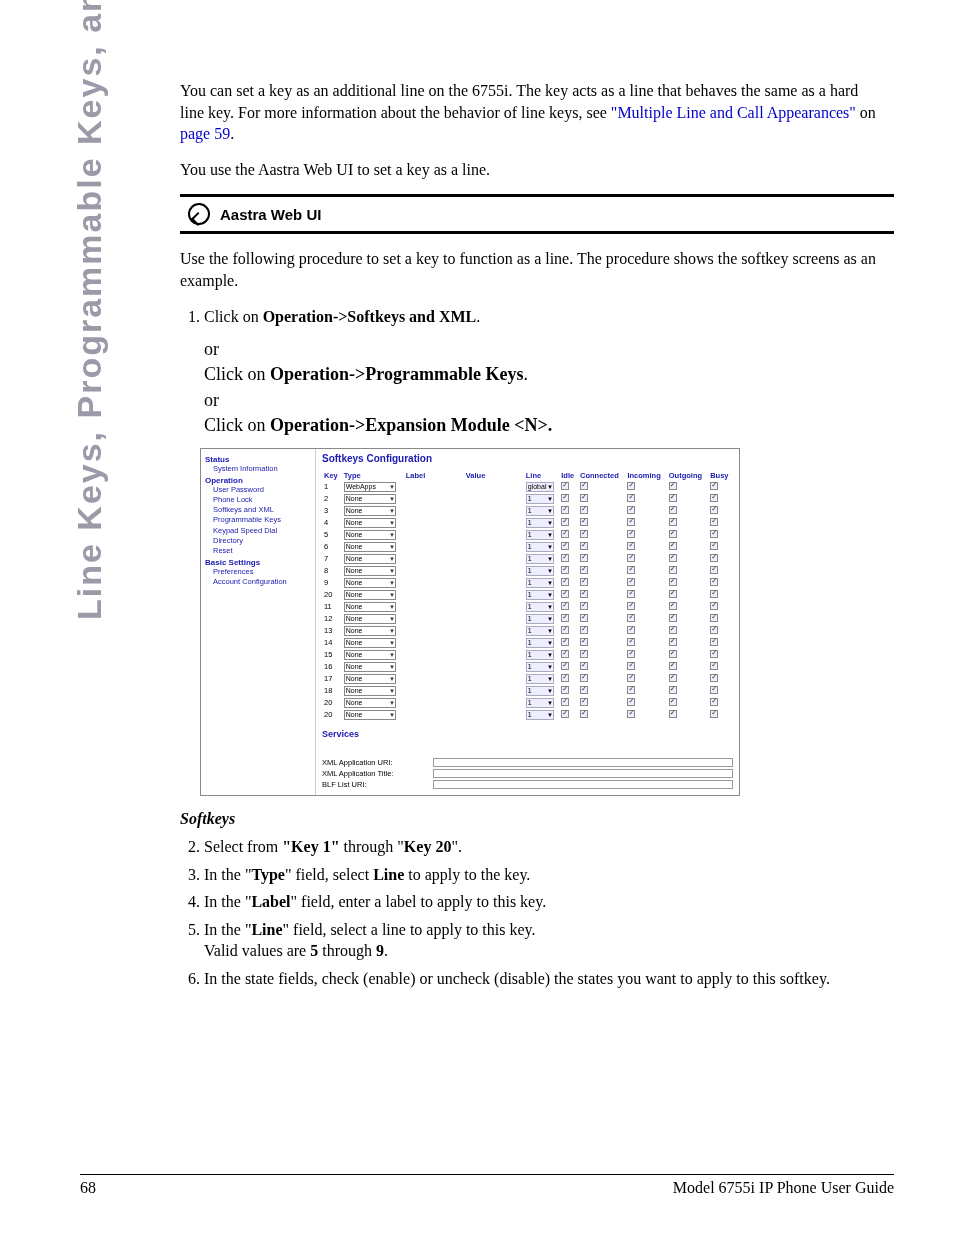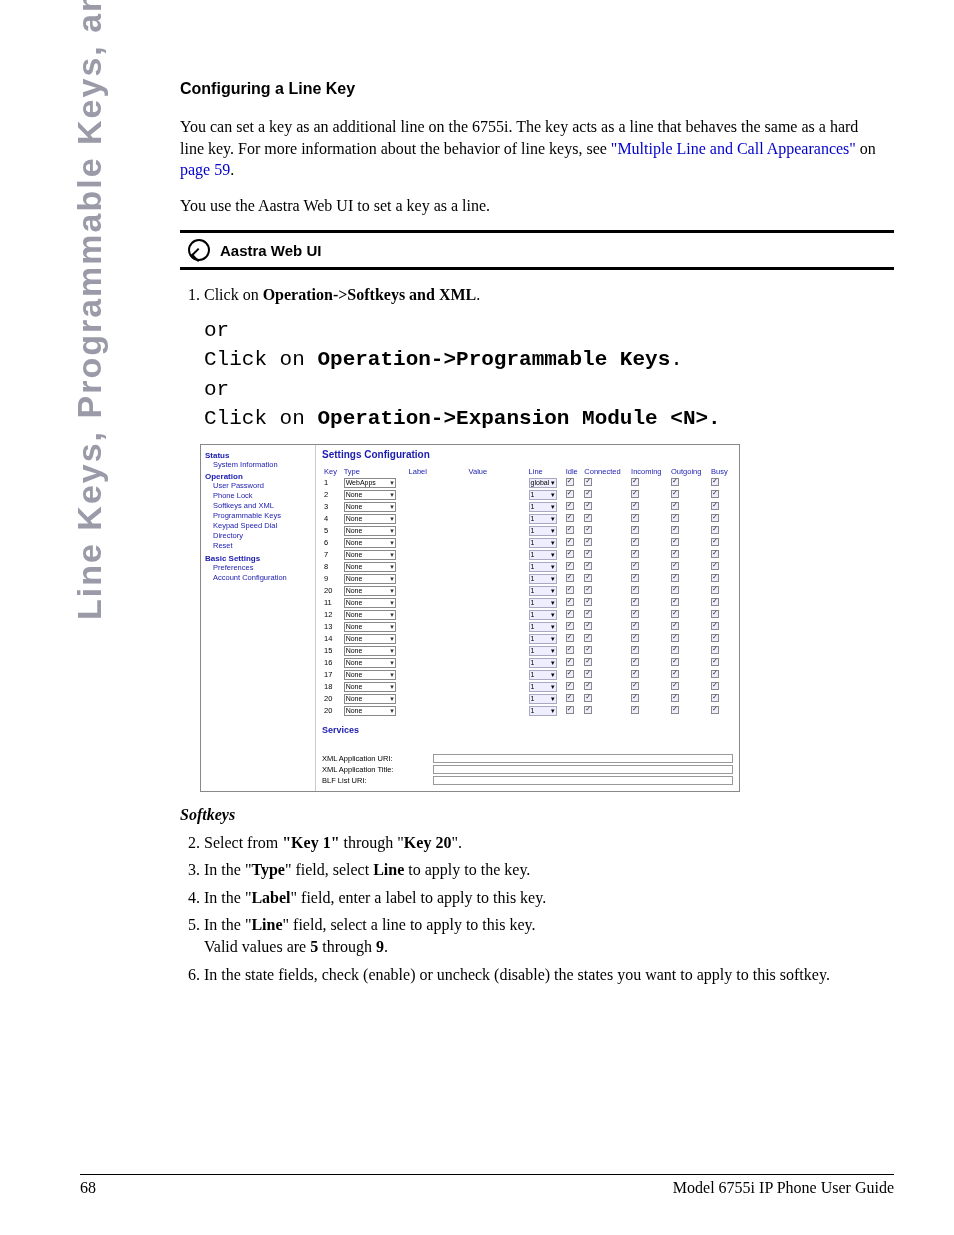--- a/index.html
+++ b/index.html
@@ -62,42 +62,42 @@
     border-bottom: 2px solid #000;
     transform: rotate(45deg);
   }
   .web-ui-bar .label {
     font-family: Arial, Helvetica, sans-serif;
     font-weight: bold;
     font-size: 15px;
   }
   ol.steps { padding-left: 24px; margin: 6px 0 10px 0; font-size: 16px; }
   ol.steps li { margin-bottom: 6px; line-height: 1.35; }
-  .sub { margin-left: 24px; font-size: 21px; line-height: 1.4; font-family: Liberation Mono, monospace; }
+  .sub { margin-left: 24px; font-size: 18px; line-height: 1.4; }
   .italic-head { font-style: italic; font-weight: bold; font-size: 16px; margin: 14px 0 8px 0; }
   .screenshot {
     border: 1px solid #888;
     width: 540px;
     margin: 10px 0 6px 20px;
     font-family: Tahoma, Arial, sans-serif;
     font-size: 8px;
     display: flex;
     background: #fff;
   }
   .ss-nav {
     width: 115px;
     padding: 4px 4px;
     border-right: 1px solid #ccc;
   }
   .ss-nav .hdr { color: #1a1ab0; font-weight: bold; font-size: 8px; margin-top: 2px; }
   .ss-nav .item { color: #1a1ab0; font-size: 7.5px; padding-left: 8px; line-height: 1.35; }
   .ss-main { flex: 1; padding: 4px 6px; }
   .ss-title { color: #1a1ab0; font-weight: bold; font-size: 10px; margin-bottom: 6px; }
   table.ss-table { border-collapse: collapse; font-size: 7.5px; width: 100%; }
-  table.ss-table th { color: #1a1ab0; font-weight: normal; text-align: left; padding: 1px 2px; font-size: 7.5px; }
+  table.ss-table th { color: #1a1ab0; font-weight: bold; text-align: left; padding: 1px 2px; font-size: 7.5px; }
   table.ss-table td { padding: 1px 2px; vertical-align: middle; }
   .ss-select {
     border: 1px solid #888; height: 10px; width: 52px; font-size: 7px;
     display: inline-flex; align-items: center; justify-content: space-between;
     padding: 0 1px; background: #fff;
   }
   .ss-select .arr { font-size: 7px; color: #333; }
   .ss-line-sel {
     border: 1px solid #a8a8c0; height: 10px; width: 28px; font-size: 7px;
     display: inline-flex; align-items: center; justify-content: space-between;
@@ -120,33 +120,33 @@
     justify-content: space-between;
     font-size: 16px;
   }
 </style>
 </head>
 <body>
 
 <div class="side-title">Line Keys, Programmable Keys, and Softkeys</div>
 
 <div class="page">
-  <h2 class="section-title">Configuring a Line Key</h2>
 
   <p>
     <span>You can set a key as an additional line on the 6755i. The key acts as a line that behaves the same as a hard line key. For more information about the behavior of line keys, see </span><a class="link">"Multiple Line and Call Appearances"</a><span> on </span><a class="link">page 59</a><span>.</span>
   </p>
 
   <p>You use the Aastra Web UI to set a key as a line.</p>
 
   <div class="web-ui-bar">
     <span class="icon"></span>
     <span class="label">Aastra Web UI</span>
   </div>
 
+  <p>Use the following procedure to set a key to function as a line. The procedure shows the softkey screens as an example.</p>
 
   <ol class="steps" start="1">
     <li>
       <span>Click on </span><b>Operation-&gt;Softkeys and XML</b><span>.</span>
     </li>
   </ol>
   <div class="sub">or</div>
   <div class="sub">
     <span>Click on </span><b>Operation-&gt;Programmable Keys</b><span>.</span>
   </div>
@@ -165,21 +165,21 @@
       <div class="item">Softkeys and XML</div>
       <div class="item">Programmable Keys</div>
       <div class="item">Keypad Speed Dial</div>
       <div class="item">Directory</div>
       <div class="item">Reset</div>
       <div class="hdr">Basic Settings</div>
       <div class="item">Preferences</div>
       <div class="item">Account Configuration</div>
     </div>
     <div class="ss-main">
-      <div class="ss-title">Settings Configuration</div>
+      <div class="ss-title">Softkeys Configuration</div>
       <table class="ss-table">
         <thead>
             <tr id="ss-headers">
               <th>Key</th>
               <th>Type</th>
               <th>Label</th>
               <th>Value</th>
               <th>Line</th>
               <th>Idle</th>
               <th>Connected</th>

